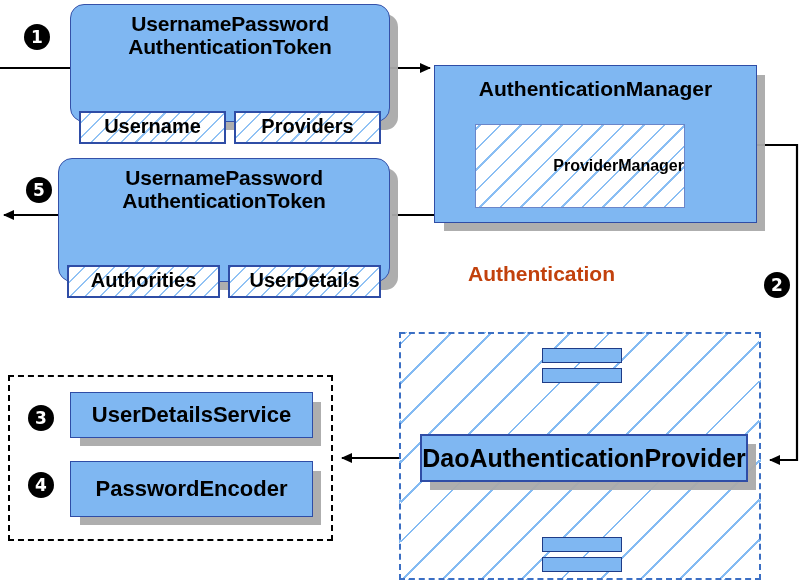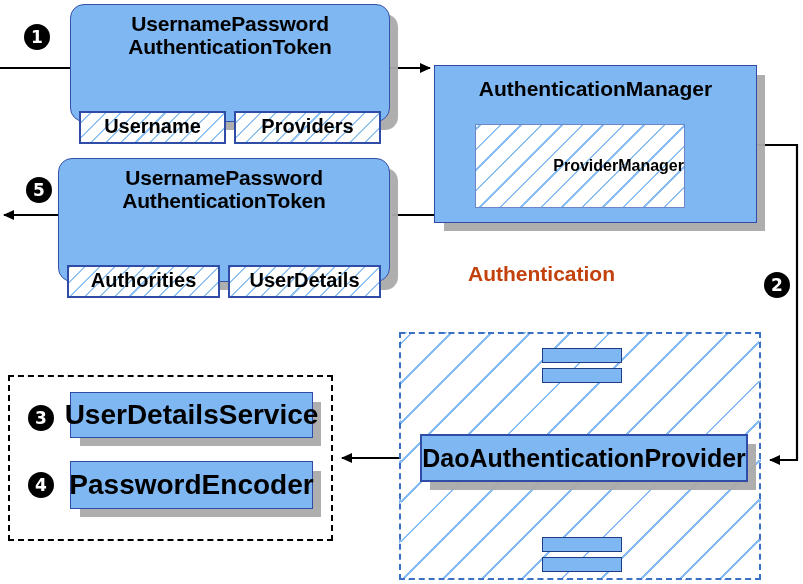--- a/index.html
+++ b/index.html
@@ -146,21 +146,21 @@
   
   .beans-region {
     position: absolute;
     box-sizing: border-box;
     border: 2.5px dashed #000000;
     background: transparent;
   }
   .bean-card {
     background: #7FB7F2;
     border: 1.5px solid #2F4DA6;
-    font-size: 28px;
+    font-size: 22px;
     box-shadow: 9px 9px 0 -1px rgba(170,170,170,0.95);
   }
   
   .badge {
     position: absolute;
     width: 26px;
     height: 26px;
     border-radius: 50%;
     background: #000000;
     color: #ffffff;
@@ -259,21 +259,21 @@
   <div class="node dao-card" style="left:420px; top:434px; width:328px; height:48px;">
     <span>DaoAuthenticationProvider</span>
   </div>
 
   <div class="beans-region" style="left:8px; top:375px; width:325px; height:166px;"></div>
 
   <div class="node bean-card" style="left:70px; top:392px; width:243px; height:46px;">
     <span>UserDetailsService</span>
   </div>
 
-  <div class="node bean-card" style="left:70px; top:461px; width:243px; height:48px;">
+  <div class="node bean-card" style="left:70px; top:461px; width:243px; height:56px;">
     <span>PasswordEncoder</span>
   </div>
 
   <div class="badge" style="left:24px; top:24px;">
     <span>1</span>
   </div>
   <div class="badge" style="left:26px; top:177px;">
     <span>5</span>
   </div>
   <div class="badge" style="left:764px; top:272px;">

